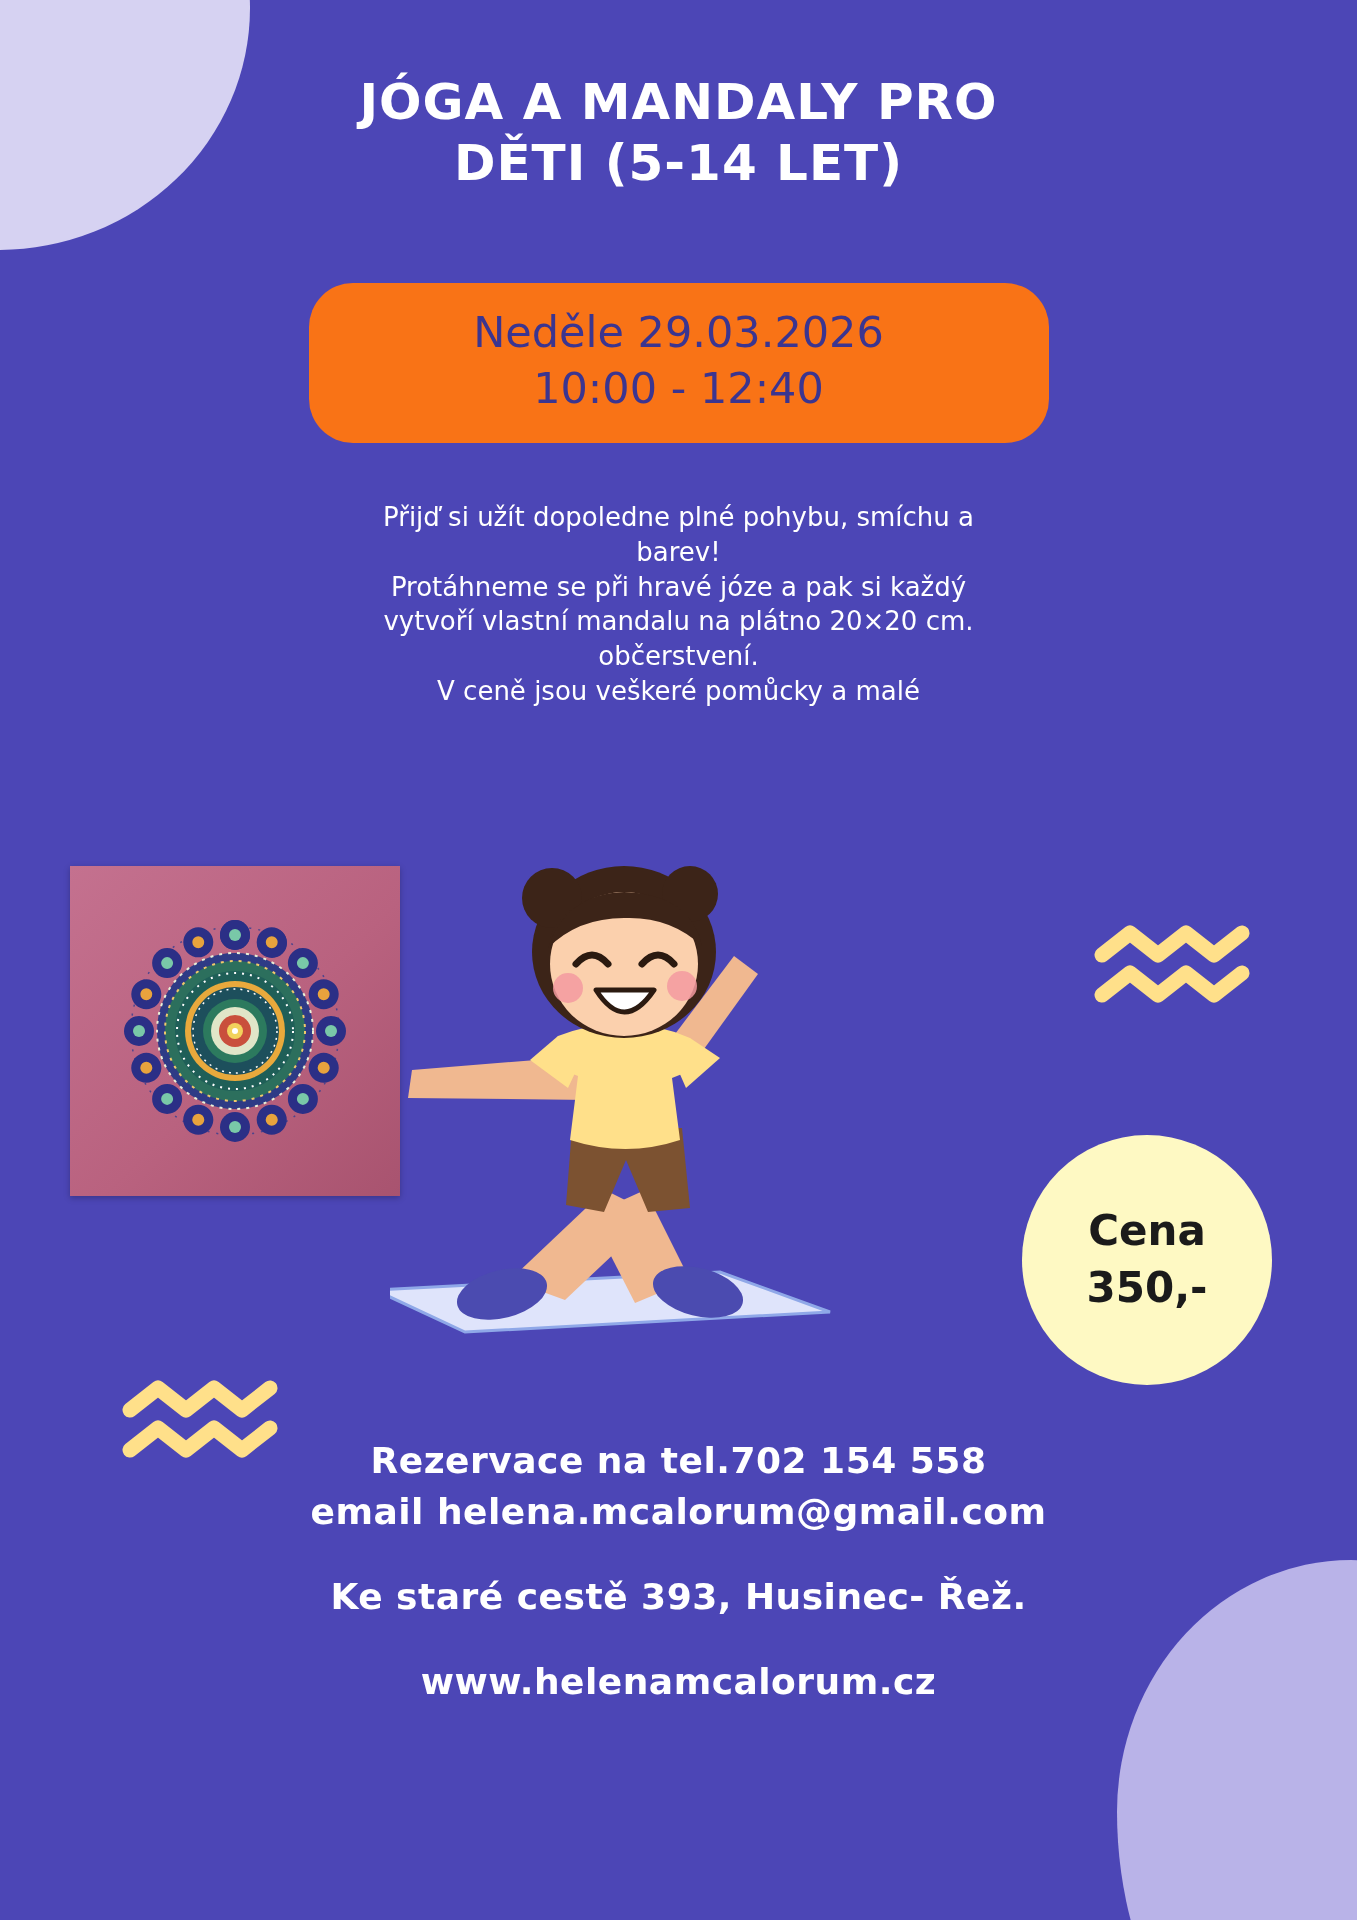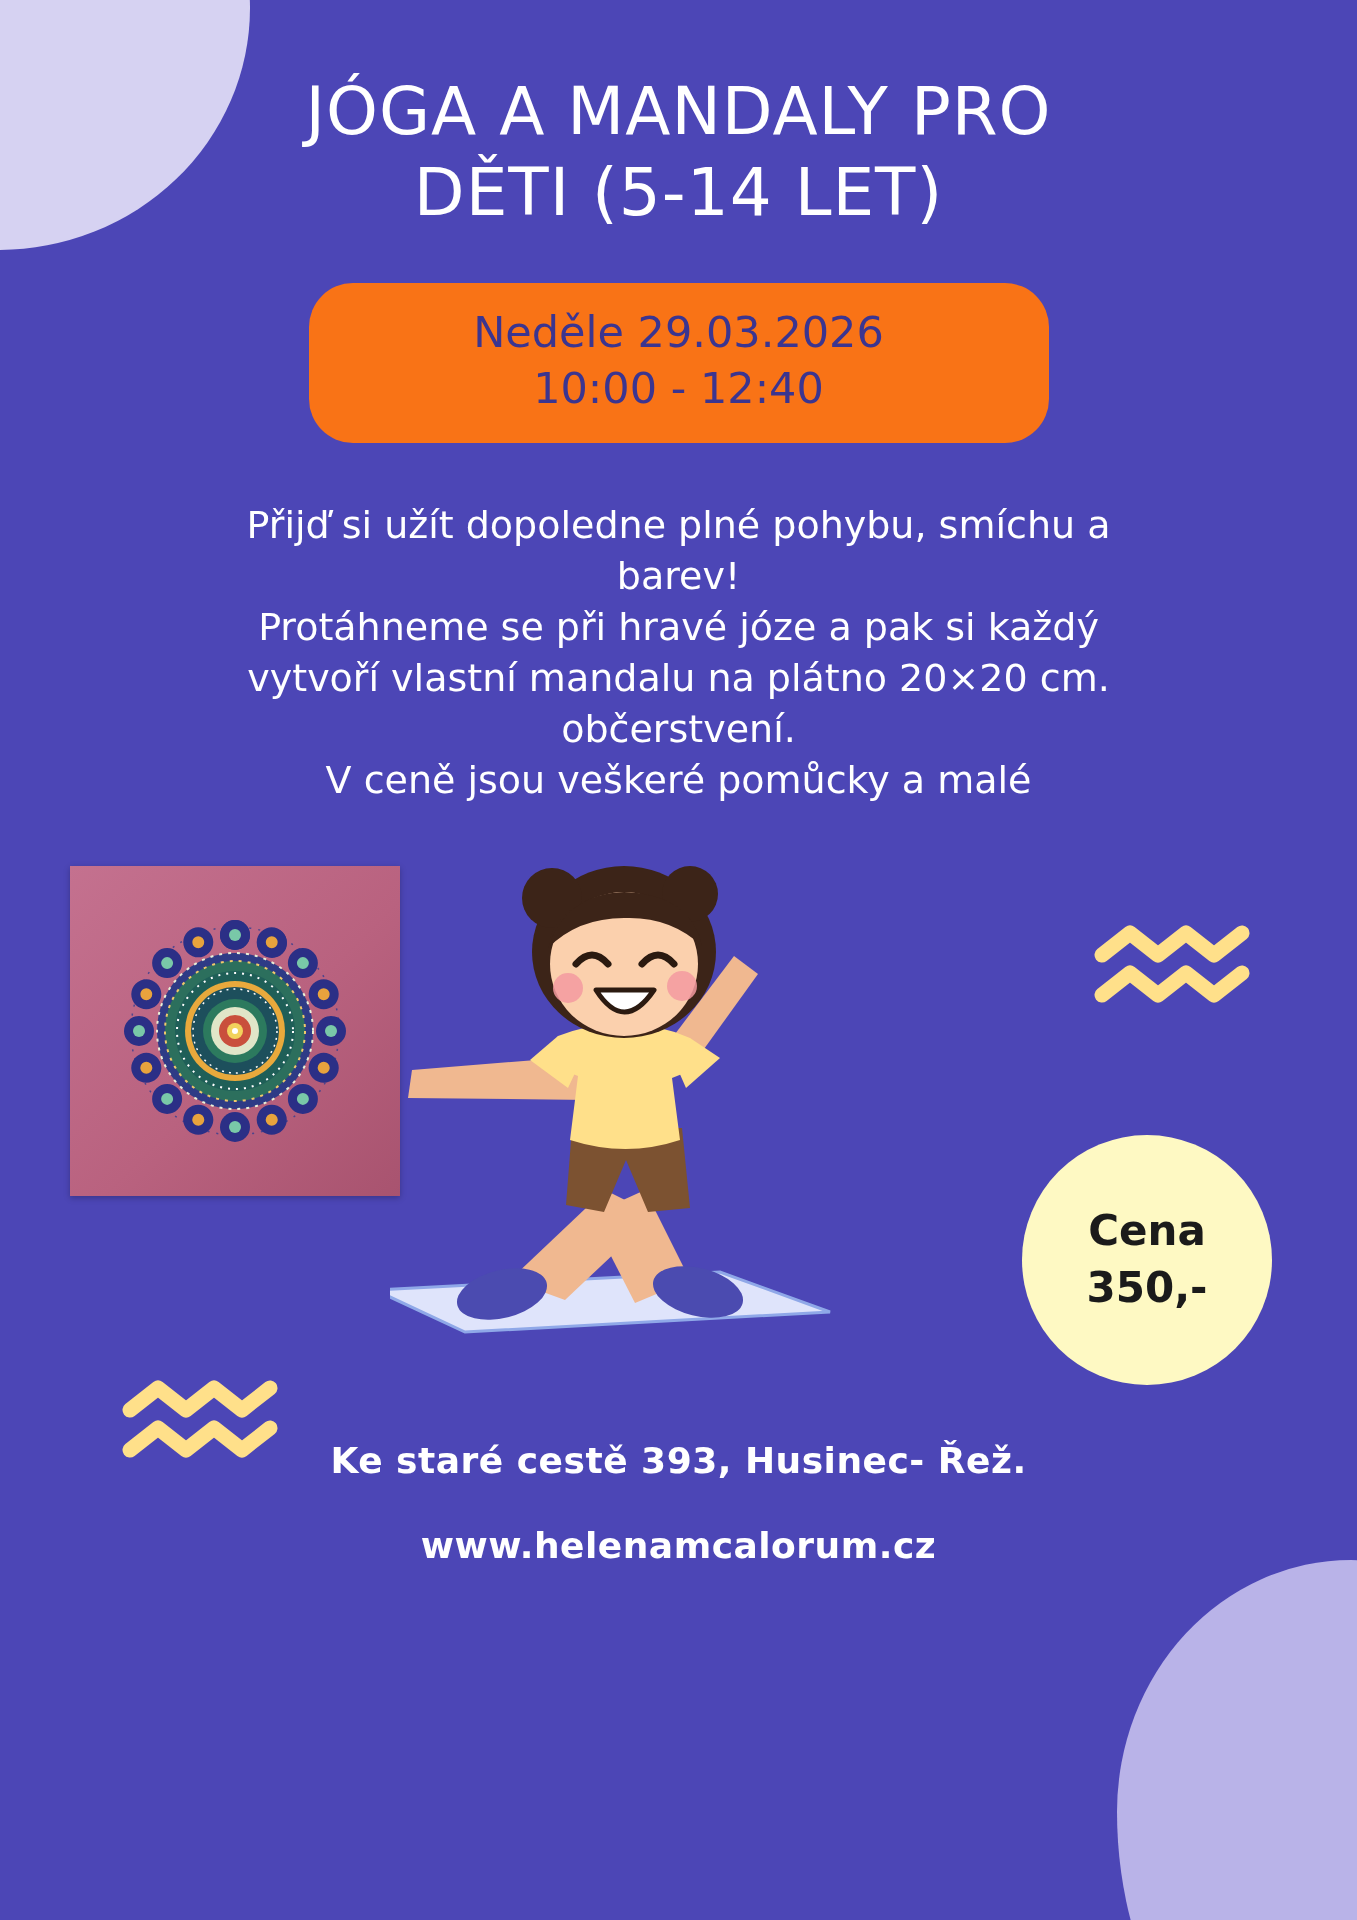--- a/index.html
+++ b/index.html
@@ -43,22 +43,22 @@
     border-radius: 60% 40% 45% 55% / 45% 55% 45% 55%;
   }
 
   .title {
     position: absolute;
     top: 72px;
     left: 0;
     width: 100%;
     text-align: center;
     color: #ffffff;
-    font-size: 66px;
-    font-weight: normal;
+    font-size: 50px;
+    font-weight: bold;
     letter-spacing: 1px;
     line-height: 1.22;
     padding: 0 90px;
     box-sizing: border-box;
   }
 
   .date-pill {
     position: absolute;
     top: 283px;
     left: 50%;
@@ -76,21 +76,21 @@
 
   .description {
     position: absolute;
     top: 500px;
     left: 0;
     width: 100%;
     padding: 0 175px;
     box-sizing: border-box;
     text-align: center;
     color: #ffffff;
-    font-size: 38px;
+    font-size: 26px;
     line-height: 1.34;
   }
 
   
   .mandala-frame {
     position: absolute;
     left: 70px;
     top: 866px;
     width: 330px;
     height: 330px;
@@ -326,17 +326,21 @@
     <path d="M10 30 L38 8 L66 30 L94 8 L122 30 L150 8" stroke="#ffe08a" stroke-width="15" fill="none" stroke-linecap="round" stroke-linejoin="round"></path>
     <path d="M10 70 L38 48 L66 70 L94 48 L122 70 L150 48" stroke="#ffe08a" stroke-width="15" fill="none" stroke-linecap="round" stroke-linejoin="round"></path>
   </svg>
 
   <div class="price-circle">
     <div>Cena</div>
     <div>350,-</div>
   </div>
 
   <div class="contact">
+    <div class="block">
+      <div>Rezervace na tel.702 154 558</div>
+      <div>email helena.mcalorum@gmail.com</div>
+    </div>
     <div class="block">Ke staré cestě 393, Husinec- Řež.</div>
     <div class="block">www.helenamcalorum.cz</div>
   </div>
 
 </div>
 
 </body></html>

